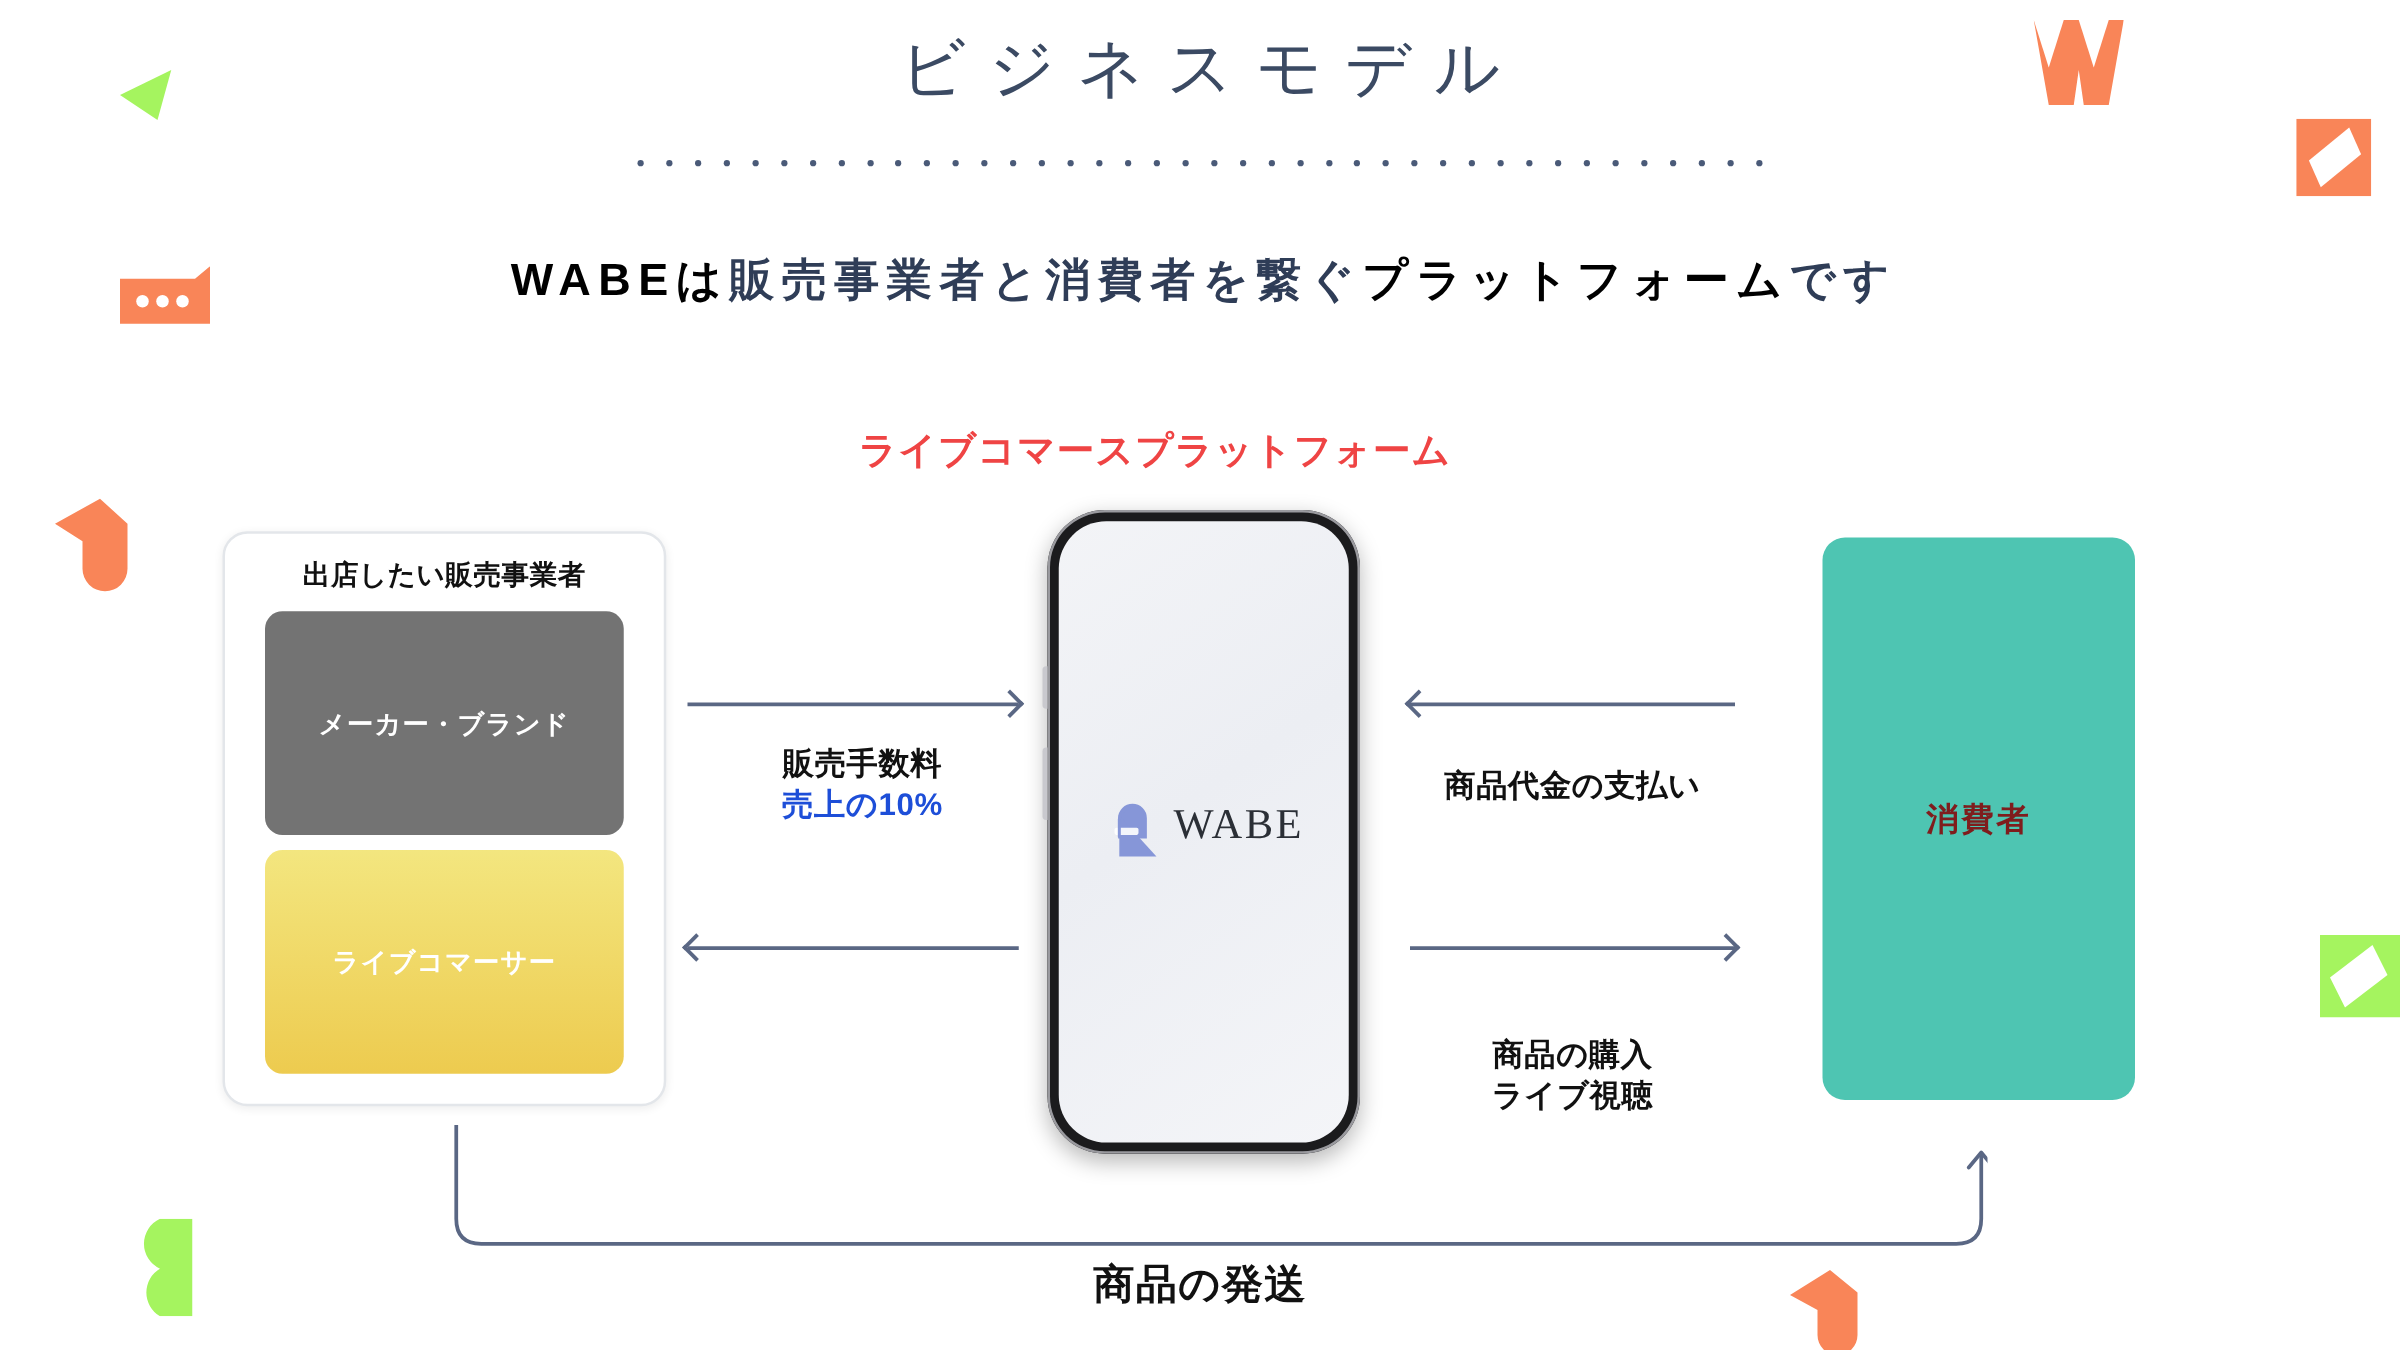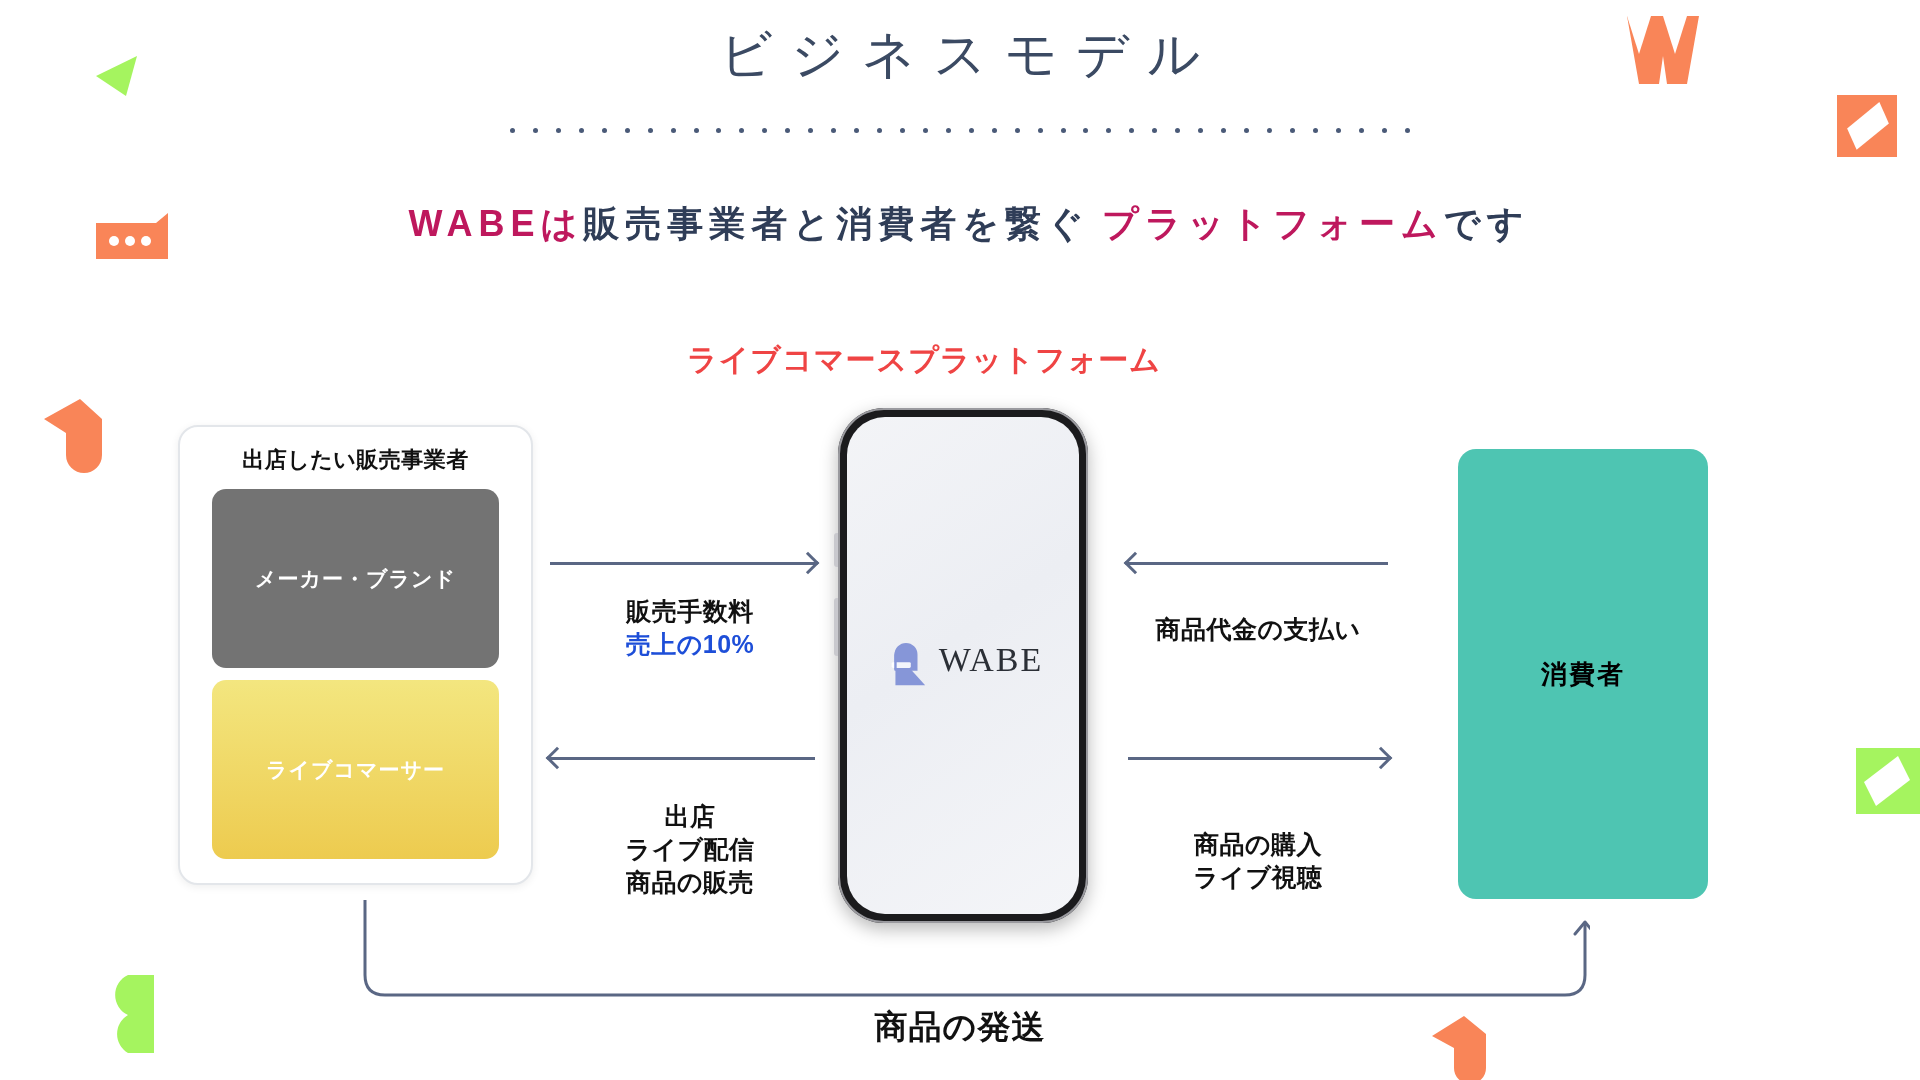--- a/index.html
+++ b/index.html
@@ -25,21 +25,21 @@
   }
   .dotline i { display:block; width: 5px; height: 5px; border-radius: 50%; background: #4a5a78; }
 
   .subtitle {
     position: absolute; top: 200px; left: 0; width: 1920px;
     text-align: center;
     font-size: 36px; font-weight: 700;
     letter-spacing: 6px; text-indent: 6px;
     color: #2f3d57; white-space: nowrap;
   }
-  .subtitle .accent { color: #be185d; margin-left: 12px; }
+  .subtitle .accent { color: #000000; }
 
   
   .platform-caption {
     position: absolute; top: 340px; left: 0; width: 1848px;
     text-align: center; font-size: 30px; font-weight: 700; color: #ef4444;
     letter-spacing: 1px;
   }
 
   
   .seller-card {
@@ -87,21 +87,21 @@
   .wabe-logo .wordmark {
     font-size: 34px; font-weight: 400; letter-spacing: 2px; color: #2b2f36;
     font-family: "Liberation Serif", "DejaVu Serif", serif;
   }
 
   
   .consumer {
     position: absolute; left: 1458px; top: 430px; width: 250px; height: 450px;
     background: #4ec5b2; border-radius: 18px;
     display: flex; align-items: center; justify-content: center;
-    color: #000000; font-size: 26px; font-weight: 700; letter-spacing: 2px; margin-top: 19px;
+    color: #7f1d1d; font-size: 26px; font-weight: 700; letter-spacing: 2px;
   }
 
   
   .arrow-wrap { position: absolute; }
   .arrow-line { position: absolute; height: 3px; background: #5a6784; top: 0; left: 0; }
   .arrow-head {
     position: absolute; width: 16px; height: 16px;
     border-top: 3px solid #5a6784; border-right: 3px solid #5a6784;
     top: -7px;
   }
@@ -255,25 +255,20 @@
   </div>
   <div class="flow-label" style="left:540px; top:595px;">
     <div>販売手数料</div>
     <div class="red">売上の10%</div>
   </div>
 
   <div class="arrow-wrap" style="left:550px; top:757px; width:265px; height:3px;">
     <div class="arrow-line" style="width:265px;"></div>
     <div class="arrow-head left"></div>
   </div>
-  <div class="flow-label" style="left:540px; top:800px;">
-    <div>出店</div>
-    <div>ライブ配信</div>
-    <div>商品の販売</div>
-  </div>
 
   <div class="arrow-wrap" style="left:1128px; top:562px; width:260px; height:3px;">
     <div class="arrow-line" style="width:260px;"></div>
     <div class="arrow-head left"></div>
   </div>
   <div class="flow-label" style="left:1108px; top:613px;">
     <div>商品代金の支払い</div>
   </div>
 
   <div class="arrow-wrap" style="left:1128px; top:757px; width:260px; height:3px;">

